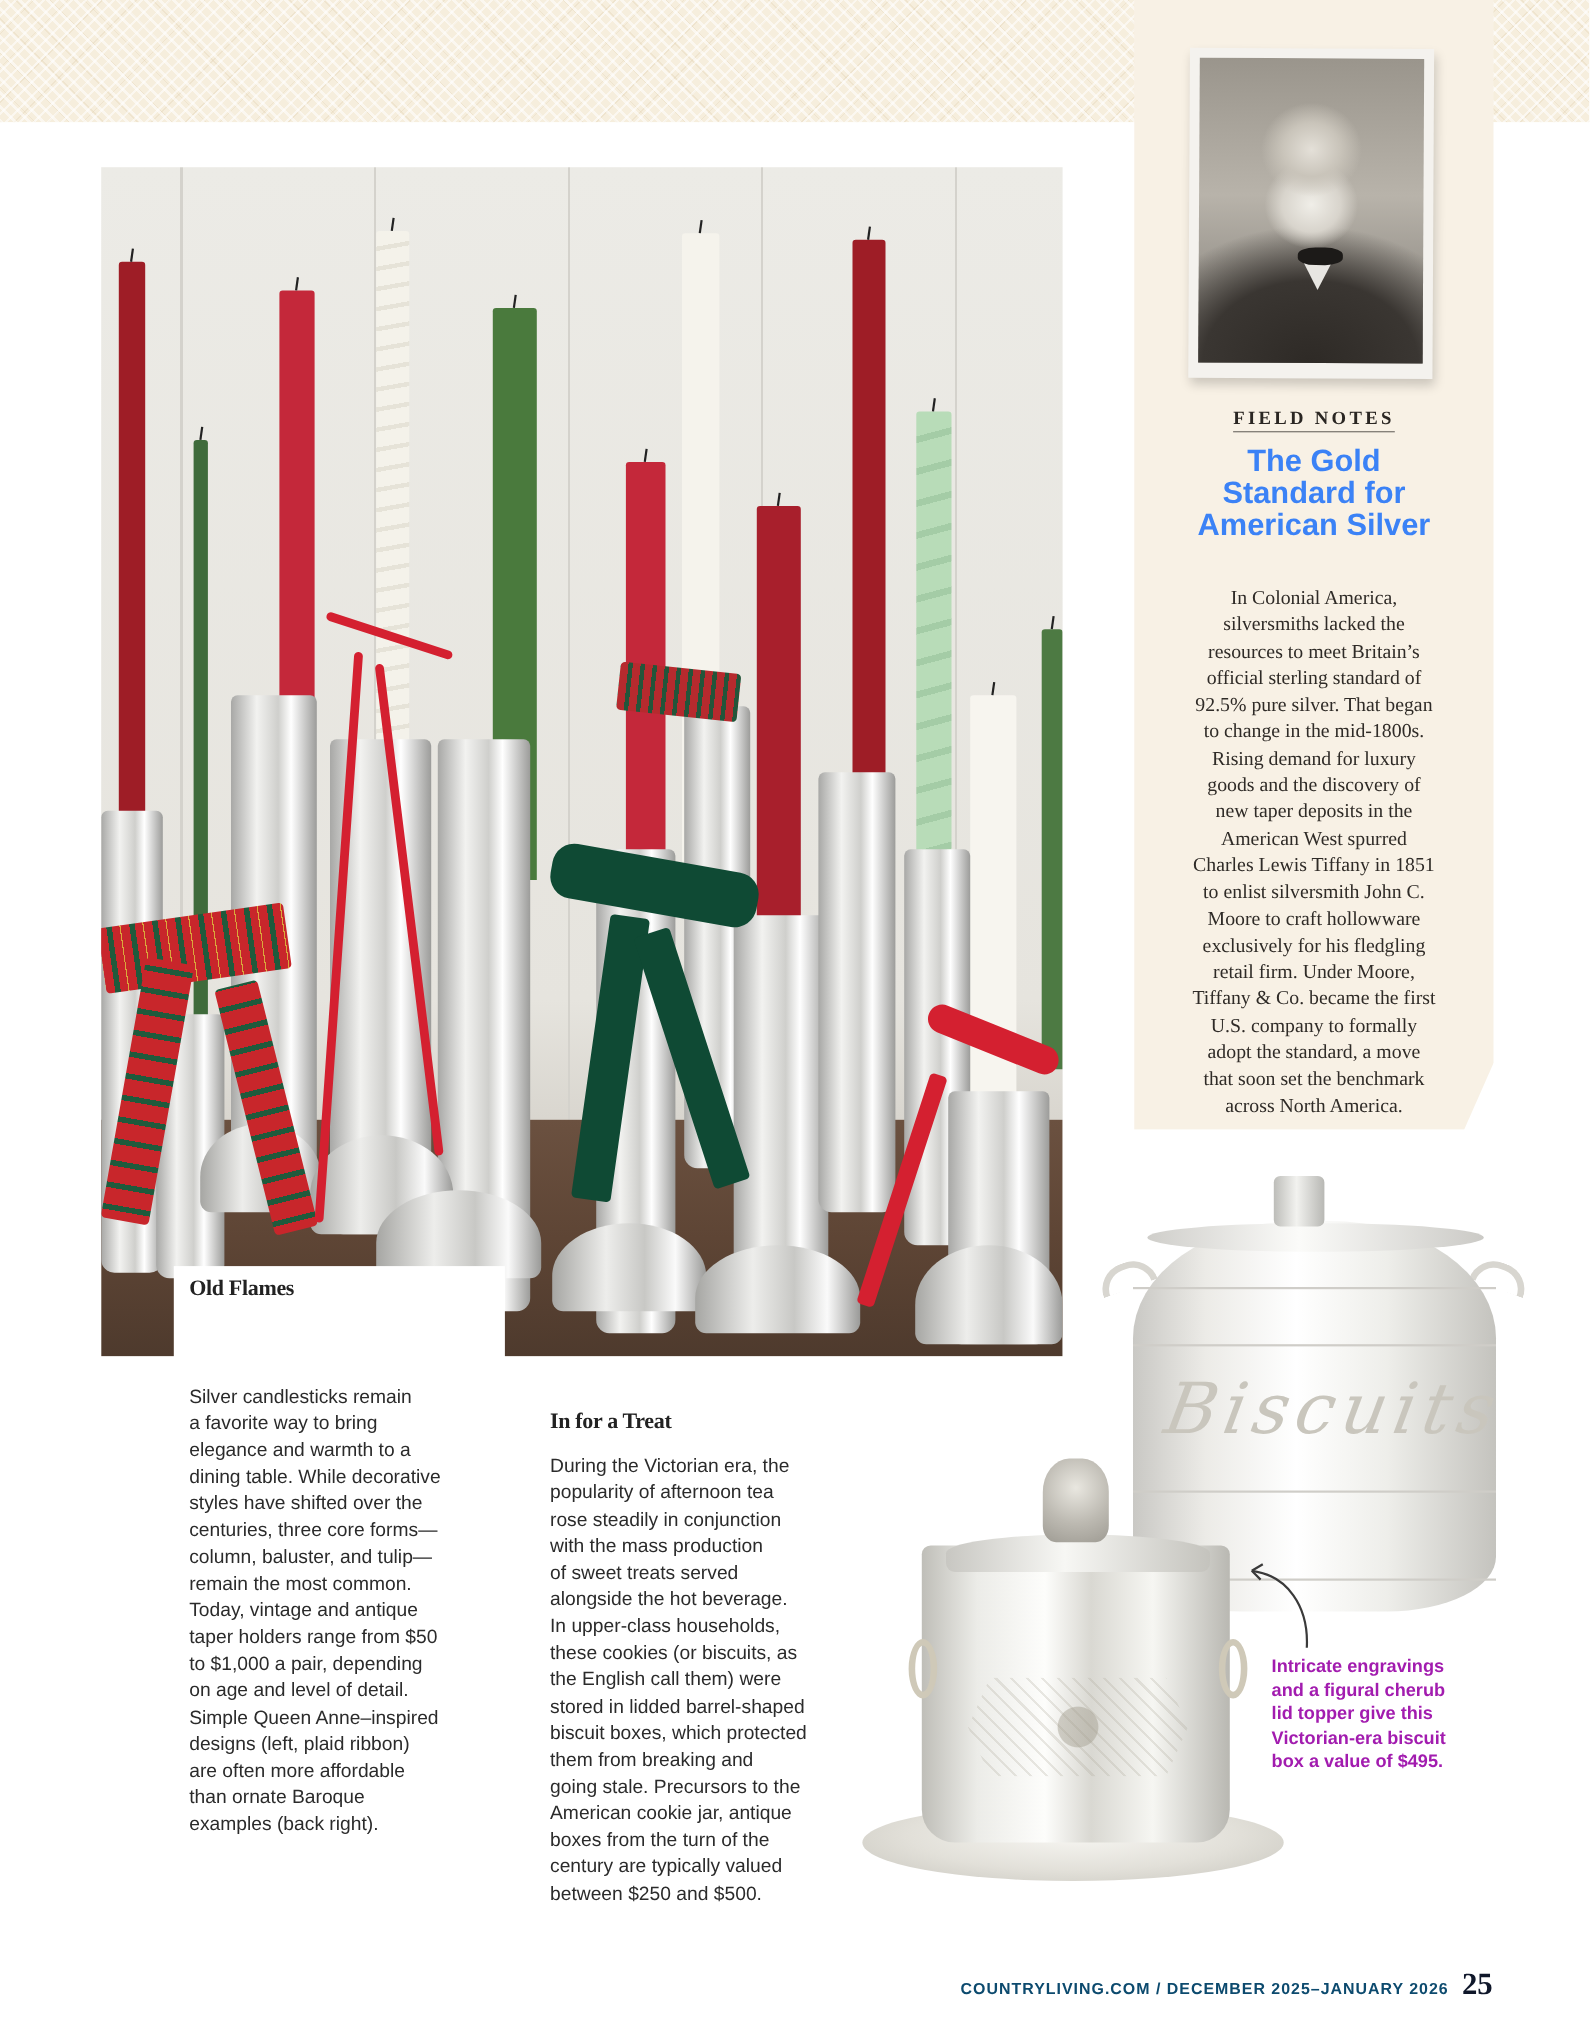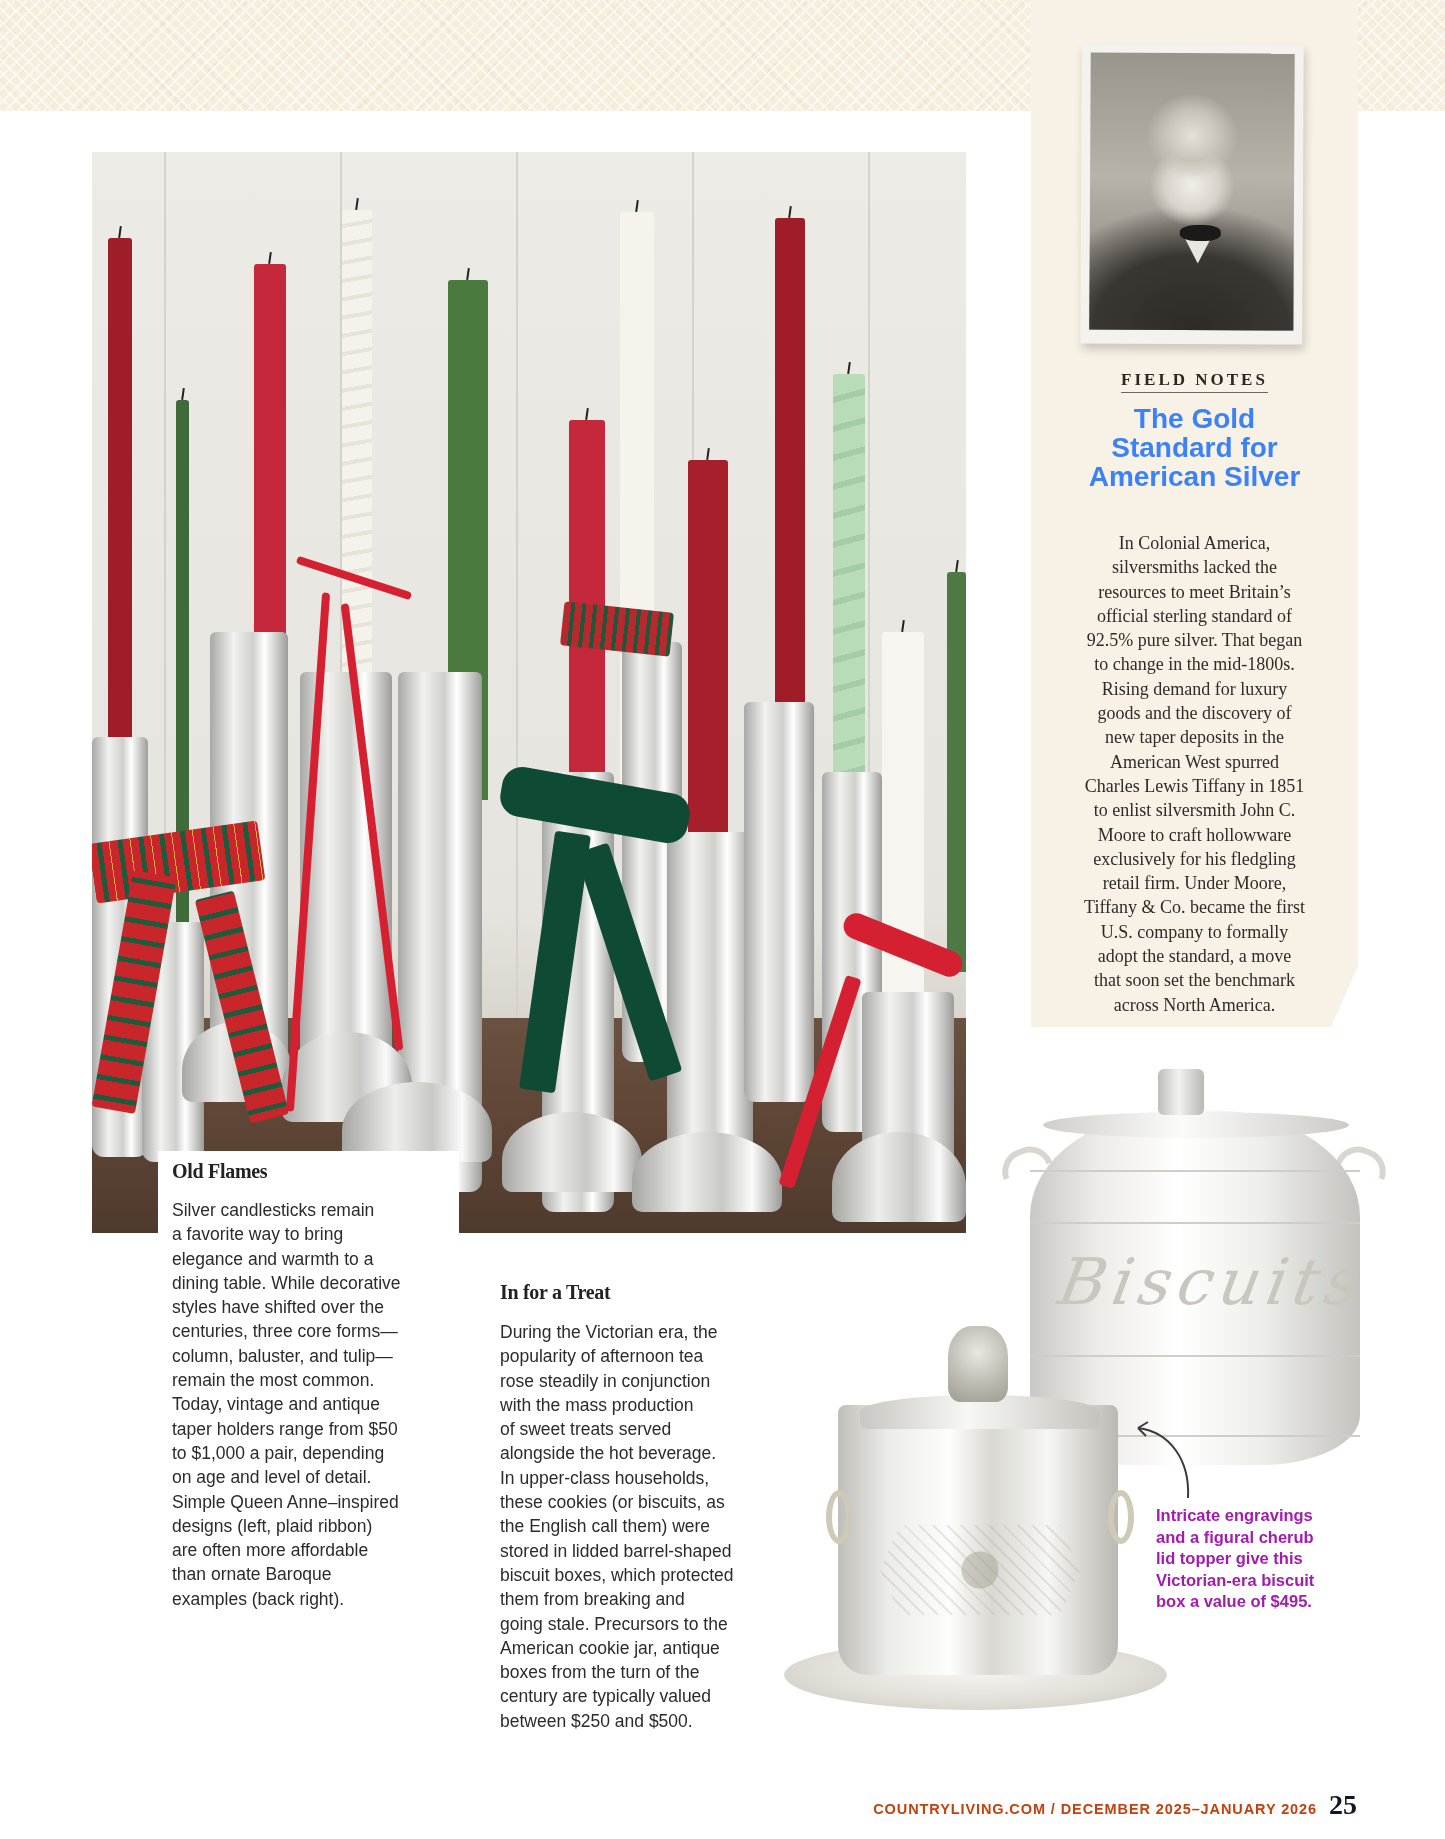--- a/index.html
+++ b/index.html
@@ -99,21 +99,21 @@
     position: absolute; left: 158px; top: 1151px; width: 301px; height: 470px; background: #ffffff;
   }
   .section-title {
     font-family: "Liberation Serif", serif; font-weight: bold; font-size: 20px; color: #222;
     letter-spacing: -0.3px;
   }
   .section-body {
     font-family: "Liberation Sans", sans-serif; font-size: 17.5px; line-height: 24.3px; color: #2b2b2b;
   }
   .old-flames-title { position: absolute; left: 172px; top: 1160px; }
-  .old-flames-body  { position: absolute; left: 172px; top: 1198px; width: 290px; }
+  .old-flames-body  { position: absolute; left: 172px; top: 1257px; width: 290px; }
   .treat-title { position: absolute; left: 500px; top: 1281px; }
   .treat-body  { position: absolute; left: 500px; top: 1320px; width: 290px; }
 
   
   .barrel {
     position: absolute; left: 1030px; top: 1110px; width: 330px; height: 355px;
     border-radius: 46% 46% 30% 30% / 30% 30% 14% 14%;
     background: linear-gradient(90deg, #c9c8c4 0%, #ecebe7 20%, #ffffff 45%, #eeeeea 70%, #c4c3be 100%);
   }
   .barrel-band { position: absolute; left: 0; right: 0; height: 2px; background: #cfcdc8; }
@@ -168,21 +168,21 @@
   .callout {
     position: absolute; left: 1156px; top: 1505px; width: 200px;
     font-family: Liberation Sans, sans-serif; font-weight: bold; font-size: 16.5px; line-height: 21.5px;
     color: #a21caf;
   }
 
   .footer {
     position: absolute; right: 88px; top: 1789px; display: flex; align-items: baseline; gap: 12px;
   }
   .footer-text {
-    font-family: "Liberation Sans", sans-serif; font-size: 14.5px; letter-spacing: 0.9px; color: #c2410c;
+    font-family: "Liberation Sans", sans-serif; font-size: 14.5px; letter-spacing: 0.9px; color: #0c4a6e;
     font-weight: 600;
   }
   .page-number {
     font-family: "Liberation Serif", serif; font-weight: bold; font-size: 28px; color: #0f172a;
   }
 </style>
 </head>
 <body>
 
 <div class="pattern-band"></div>

